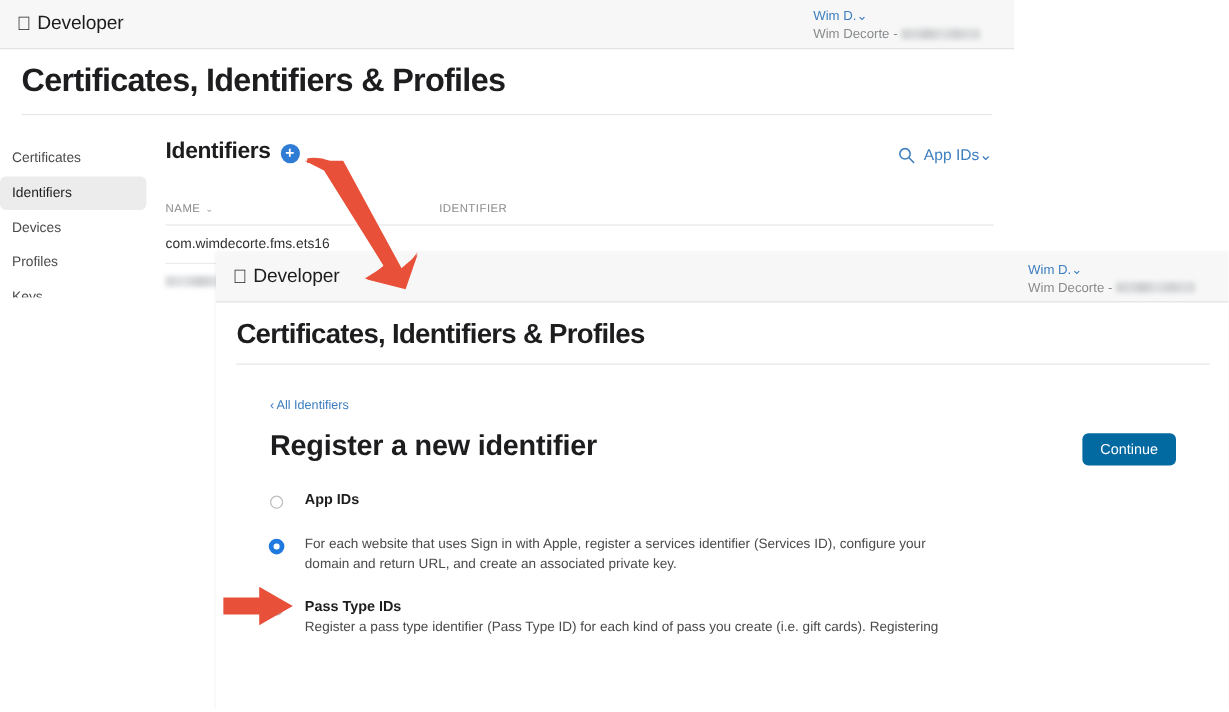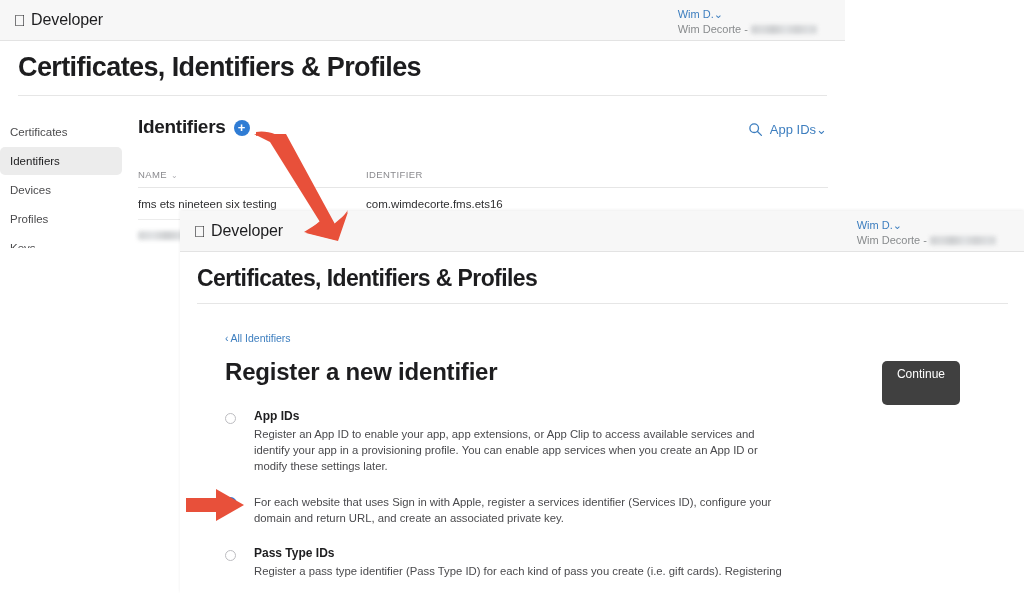--- a/index.html
+++ b/index.html
@@ -87,23 +87,23 @@
   #win2 { left: 180px; top: 211px; width: 844px; height: 382px; box-shadow: 0 -1px 3px rgba(0,0,0,.07); }
   #win2 .navbar { width: 844px; }
   #win2 .page-title { left: 17px; top: 54px; font-size: 23px; }
   #win2 .hrule { left: 17px; top: 92px; width: 811px; }
 
   .crumb { position: absolute; left: 45px; top: 121px; font-size: 10.5px; color: #3d7ebf; }
   .crumb .lt { margin-right: 2px; }
 
   .reg-title { position: absolute; left: 45px; top: 147px; font-size: 24px; font-weight: 700; color: #1d1d1f; letter-spacing: -0.2px; }
   .continue-btn {
-    position: absolute; right: 64px; top: 150px;
-    background: #404040; color: #fff; font-size: 12px;
-    padding: 6px 15px 24px; border-radius: 5px; border: none;
+    position: absolute; right: 44px; top: 150px;
+    background: #0369a1; color: #fff; font-size: 12px;
+    padding: 6px 15px 7px; border-radius: 5px; border: none;
     font-family: inherit;
   }
 
   .opts { position: absolute; left: 45px; top: 198px; right: 40px; }
   .opt { display: flex; gap: 18px; margin-bottom: 20px; }
   .radio {
     width: 11px; height: 11px; border-radius: 50%;
     border: 1px solid #bdbdc1; background: #fff; flex: none; margin-top: 4px;
   }
   .radio.on { border: none; background: #1f7ae0; position: relative; box-shadow: 0 0 0 1px #1f7ae0; }
@@ -179,21 +179,20 @@
         <span class="search-label">App IDs</span><span class="search-label chev">⌄</span>
       </div>
     </div>
 
     <div class="tbl">
       <div class="thead">
         <div class="c-name"><span>NAME</span><span class="sortchev">⌄</span></div>
         <div class="c-id">IDENTIFIER</div>
       </div>
       <div class="trow">
-        <div class="c-name">fms ets nineteen six testing</div>
         <div class="c-id">com.wimdecorte.fms.ets16</div>
       </div>
       <div class="trow">
         <div class="c-name"><span class="blurline" style="width:60px"></span></div>
         <div class="c-id"></div>
       </div>
     </div>
   </div>
 
   <div class="win" id="win2">
@@ -223,21 +222,20 @@
 
     <div class="reg-title">Register a new identifier</div>
     <button class="continue-btn">Continue</button>
 
     <div class="opts">
 
       <div class="opt">
         <div class="radio"></div>
         <div class="opt-body">
           <div class="opt-title">App IDs</div>
-          <div class="opt-desc">Register an App ID to enable your app, app extensions, or App Clip to access available services and identify your app in a provisioning profile. You can enable app services when you create an App ID or modify these settings later.</div>
         </div>
       </div>
 
       <div class="opt">
         <div class="radio on"></div>
         <div class="opt-body">
           <div class="opt-desc">For each website that uses Sign in with Apple, register a services identifier (Services ID), configure your domain and return URL, and create an associated private key.</div>
         </div>
       </div>
 

